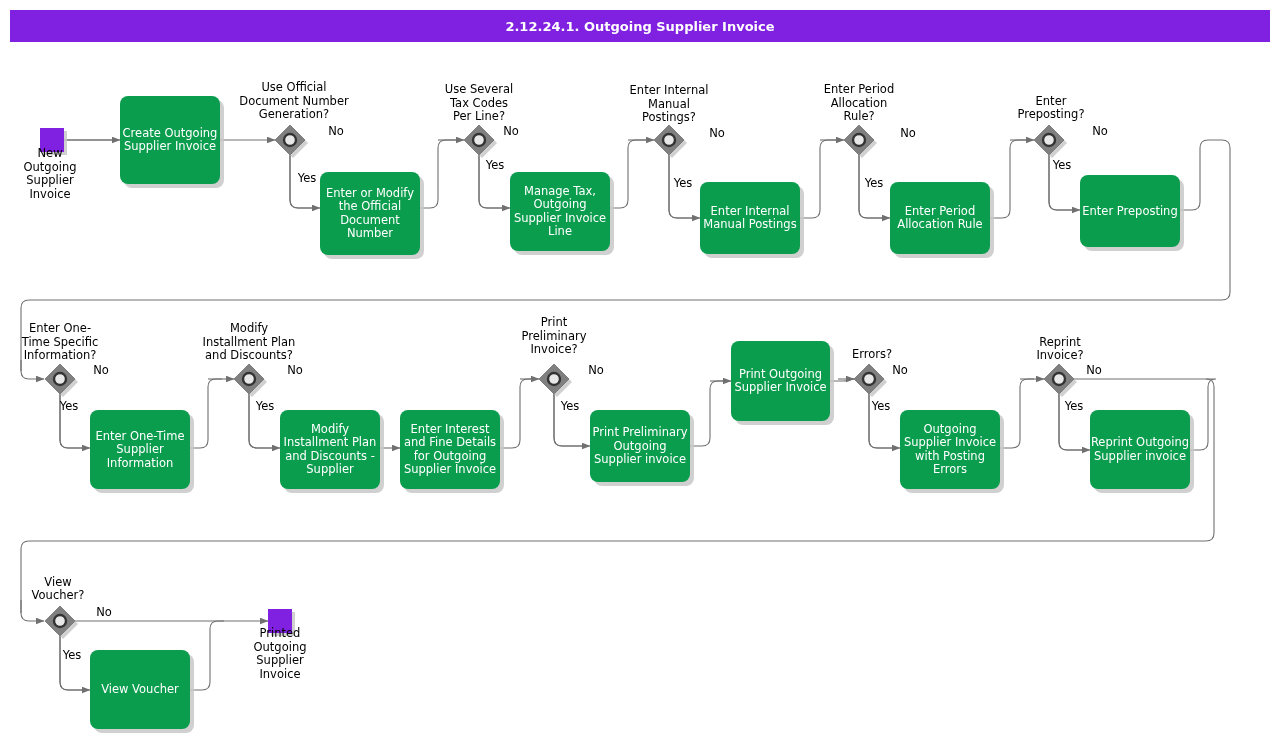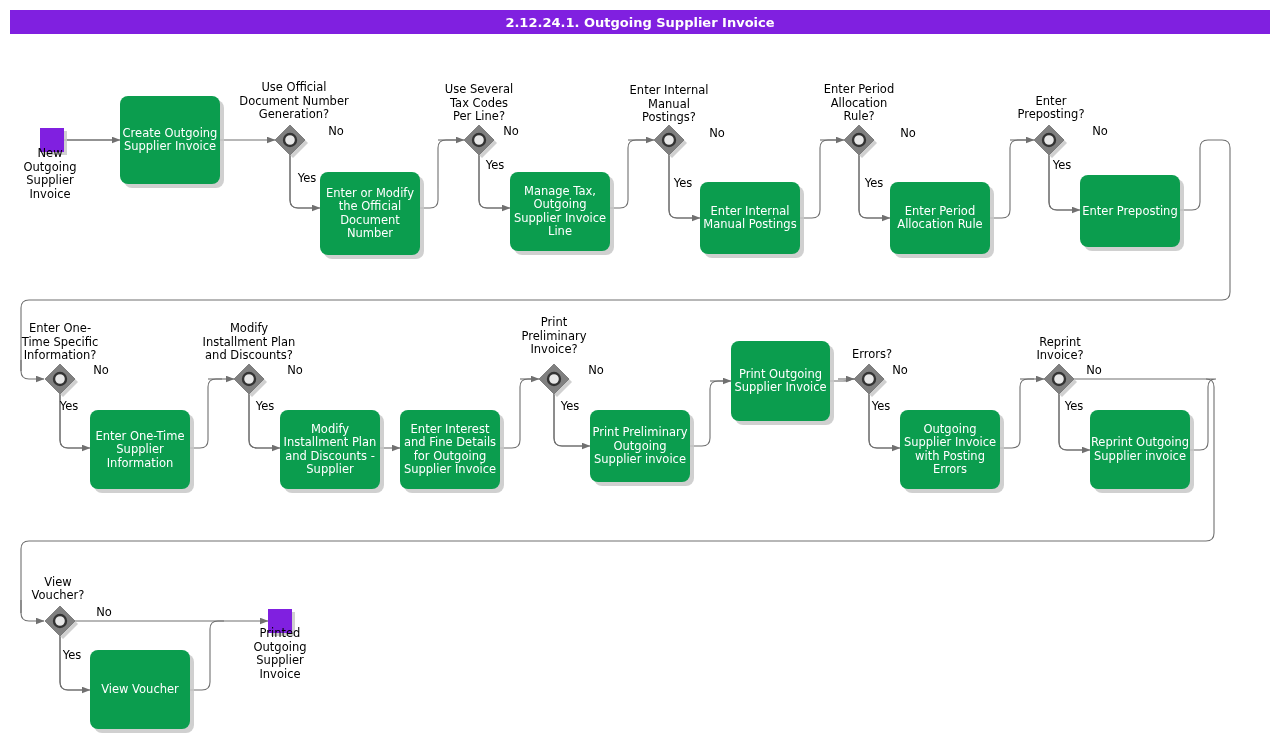--- a/index.html
+++ b/index.html
@@ -15,21 +15,21 @@
     position: relative;
     width: 1280px;
     height: 740px;
     background: #ffffff;
   }
   .titlebar {
     position: absolute;
     left: 10px;
     top: 10px;
     width: 1260px;
-    height: 24px;
+    height: 32px;
     background: #8020e0;
     color: #ffffff;
     display: flex;
     align-items: center;
     justify-content: center;
     font-family: "DejaVu Sans", sans-serif;
     font-size: 13px;
     font-weight: bold;
     letter-spacing: 0px;
   }

